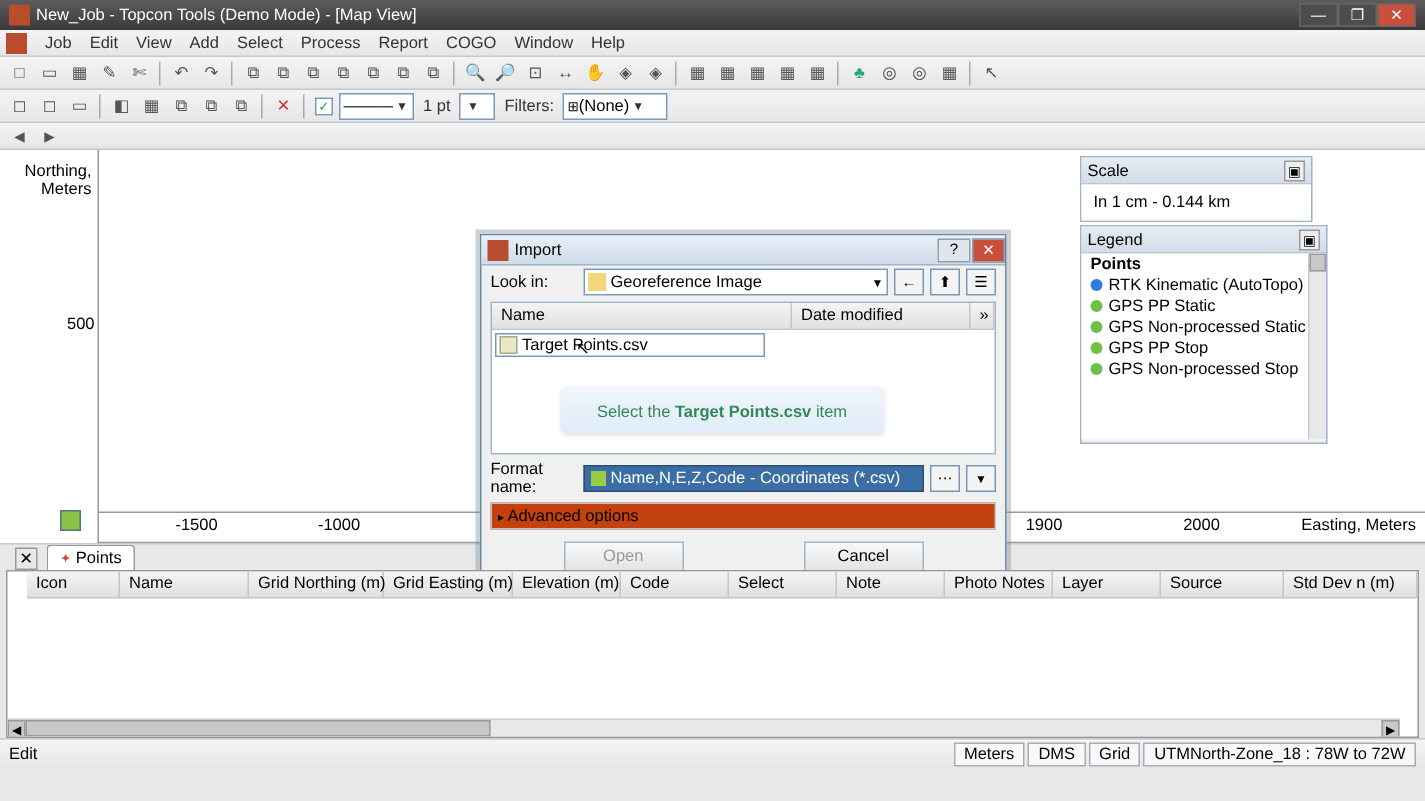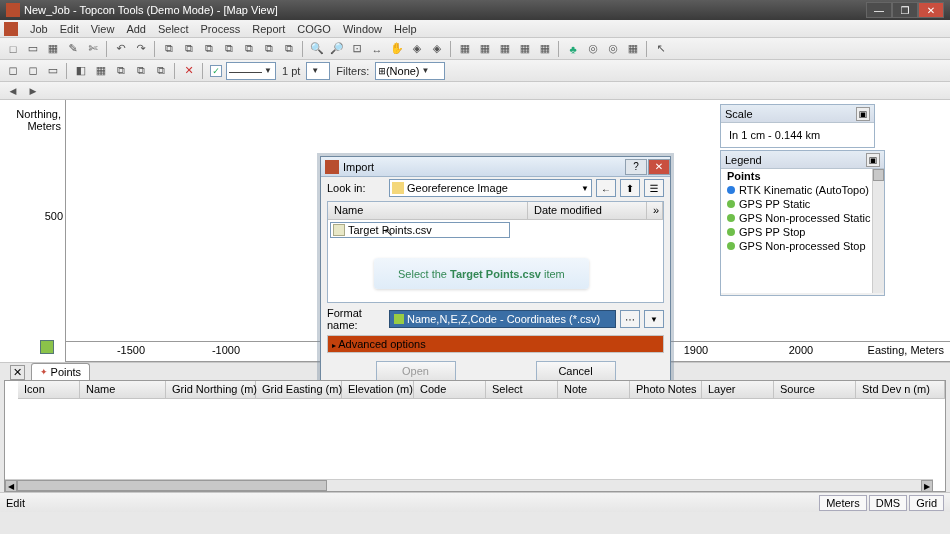--- a/index.html
+++ b/index.html
@@ -342,13 +342,14 @@
     <div class="arr" style="right:0">▶</div>
   </div>
 </div>
 
 <div class="status">
   <span>Edit</span>
   <span class="spacer"></span>
   <span class="cell">Meters</span>
   <span class="cell">DMS</span>
   <span class="cell">Grid</span>
+  <span class="cell">UTMNorth-Zone_18 : 78W to 72W</span>
 </div>
 
 </body></html>

